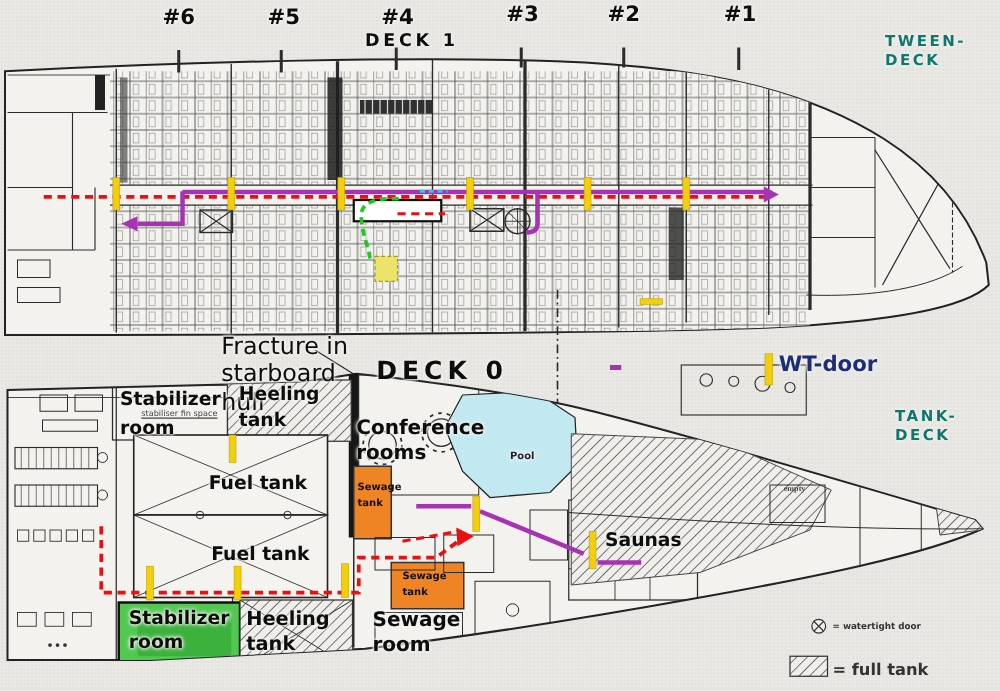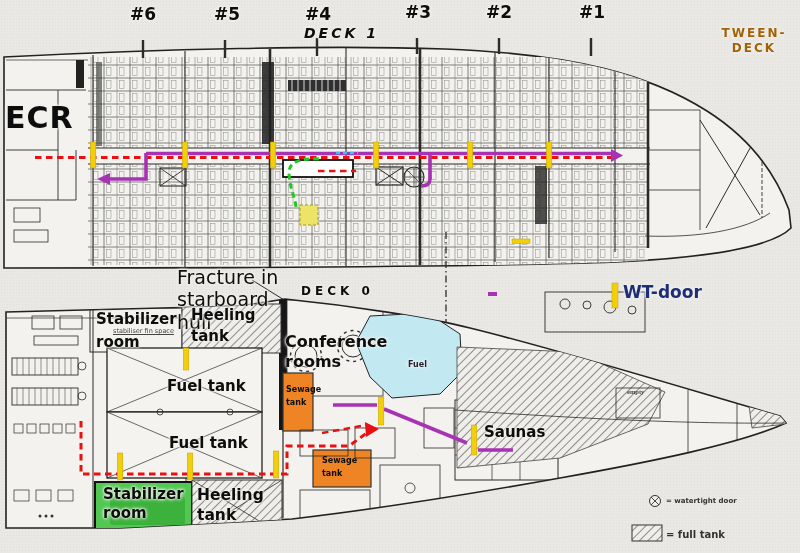--- a/index.html
+++ b/index.html
@@ -10,21 +10,21 @@
     background-size:3px 3px;
     font-family:"DejaVu Sans", sans-serif;
   }
   .stage{position:relative;width:800px;height:553px;}
   svg{position:absolute;left:0;top:0;}
   .lbl{
     position:absolute;font-weight:bold;color:#0d0d0d;line-height:1.28;
     text-shadow:0 0 2px #f2f1ed,0 0 3px #f2f1ed,0 0 4px #f2f1ed;
     white-space:pre-line;
   }
-  .scanprint{font-weight:600;color:#a16207;letter-spacing:2px;text-align:center;}
+  .scanprint{font-weight:600;color:#0f766e;letter-spacing:2px;}
   .ink{stroke:#2b2b2b;fill:none;}
   .hullline{fill:#f3f2ee;stroke:#222;stroke-width:1.6;}
   .red-route{stroke:var(--escape-route-red,#e81010);stroke-width:3;fill:none;stroke-dasharray:6.5 4.5;}
   .red-route.thin{stroke-width:2.5;}
   .magenta-route{stroke:var(--route-magenta,#a832b4);stroke-width:3.6;fill:none;}
   .mg-fill{fill:var(--route-magenta,#a832b4);}
   .red-fill{fill:var(--escape-route-red,#e81010);}
   .green-route{stroke:var(--route-green,#22c822);stroke-width:3;fill:none;stroke-dasharray:5.5 4;}
   .cyan-route{stroke:var(--route-cyan,#35c5e8);stroke-width:2.4;fill:none;stroke-dasharray:4 3;}
   .wt-bar{fill:var(--wt-door-yellow,#f2cf0a);stroke:#c0a100;stroke-width:0.5;}
@@ -263,38 +263,39 @@
   </g>
 </svg>
 
 <div class="lbl" style="left:130px;top:4px;font-size:17px;">#6</div>
 <div class="lbl" style="left:214px;top:4px;font-size:17px;">#5</div>
 <div class="lbl" style="left:305px;top:4px;font-size:17px;">#4</div>
 <div class="lbl" style="left:405px;top:2px;font-size:17px;">#3</div>
 <div class="lbl" style="left:486px;top:2px;font-size:17px;">#2</div>
 <div class="lbl" style="left:579px;top:2px;font-size:17px;">#1</div>
 
-<div class="lbl" style="left:304px;top:25px;font-size:14px;letter-spacing:3px;font-style:italic;">DECK 1</div>
+<div class="lbl" style="left:292px;top:25px;font-size:14px;letter-spacing:3px;">DECK 1</div>
 <div class="lbl scanprint" style="left:708px;top:26px;font-size:12px;">TWEEN-DECK</div>
-<div class="lbl" style="left:5px;top:99px;font-size:30px;letter-spacing:1px;">ECR</div>
 
 <div class="lbl" style="left:177px;top:266px;width:104px;font-size:19px;font-weight:400;line-height:1.18;">Fracture in starboard hull</div>
-<div class="lbl" style="left:301px;top:284px;font-size:12px;letter-spacing:4px;">DECK 0</div>
+<div class="lbl" style="left:301px;top:284px;font-size:20px;letter-spacing:4px;">DECK 0</div>
 <div class="lbl wtd-text" style="left:623px;top:282px;font-size:17px;">WT-door</div>
+<div class="lbl scanprint" style="left:716px;top:326px;font-size:12px;">TANK-DECK</div>
 
 <div class="lbl" style="left:96px;top:308px;width:90px;font-size:15px;line-height:1.55;">Stabilizer room</div>
 <div class="lbl" style="left:113px;top:327px;font-size:6.5px;font-weight:normal;color:#444;text-shadow:none;text-decoration:underline;">stabiliser fin space</div>
 <div class="lbl" style="left:191px;top:305px;width:66px;font-size:15px;line-height:1.4;">Heeling tank</div>
 <div class="lbl" style="left:285px;top:332px;width:100px;font-size:16px;">Conference rooms</div>
-<div class="lbl" style="left:408px;top:360px;font-size:8px;color:#223;">Fuel</div>
+<div class="lbl" style="left:408px;top:360px;font-size:8px;color:#223;">Pool</div>
 <div class="lbl" style="left:167px;top:377px;font-size:15px;">Fuel tank</div>
 <div class="lbl" style="left:169px;top:434px;font-size:15px;">Fuel tank</div>
 <div class="lbl" style="left:286px;top:384px;width:26px;font-size:8px;line-height:1.6;text-shadow:none;">Sewage tank</div>
 <div class="lbl" style="left:322px;top:455px;width:30px;font-size:8px;line-height:1.6;text-shadow:none;">Sewage tank</div>
 <div class="lbl" style="left:484px;top:423px;font-size:15px;">Saunas</div>
+<div class="lbl" style="left:298px;top:486px;width:72px;font-size:16px;">Sewage room</div>
 <div class="lbl" style="left:103px;top:485px;width:90px;font-size:15px;">Stabilizer room</div>
 <div class="lbl" style="left:197px;top:486px;width:66px;font-size:15.5px;">Heeling tank</div>
 <div class="lbl" style="left:627px;top:388px;font-size:6.5px;font-weight:600;color:#444;text-shadow:none;font-family:Liberation Serif, serif;">empty</div>
 
 <div class="lbl" style="left:666px;top:497px;font-size:7px;font-weight:700;color:#333;text-shadow:none;">= watertight door</div>
-<div class="lbl" style="left:666px;top:529px;font-size:10px;font-weight:600;color:#333;text-shadow:none;">= full tank</div>
+<div class="lbl" style="left:666px;top:529px;font-size:13px;font-weight:600;color:#333;text-shadow:none;">= full tank</div>
 
 </div>
 
 </body></html>

